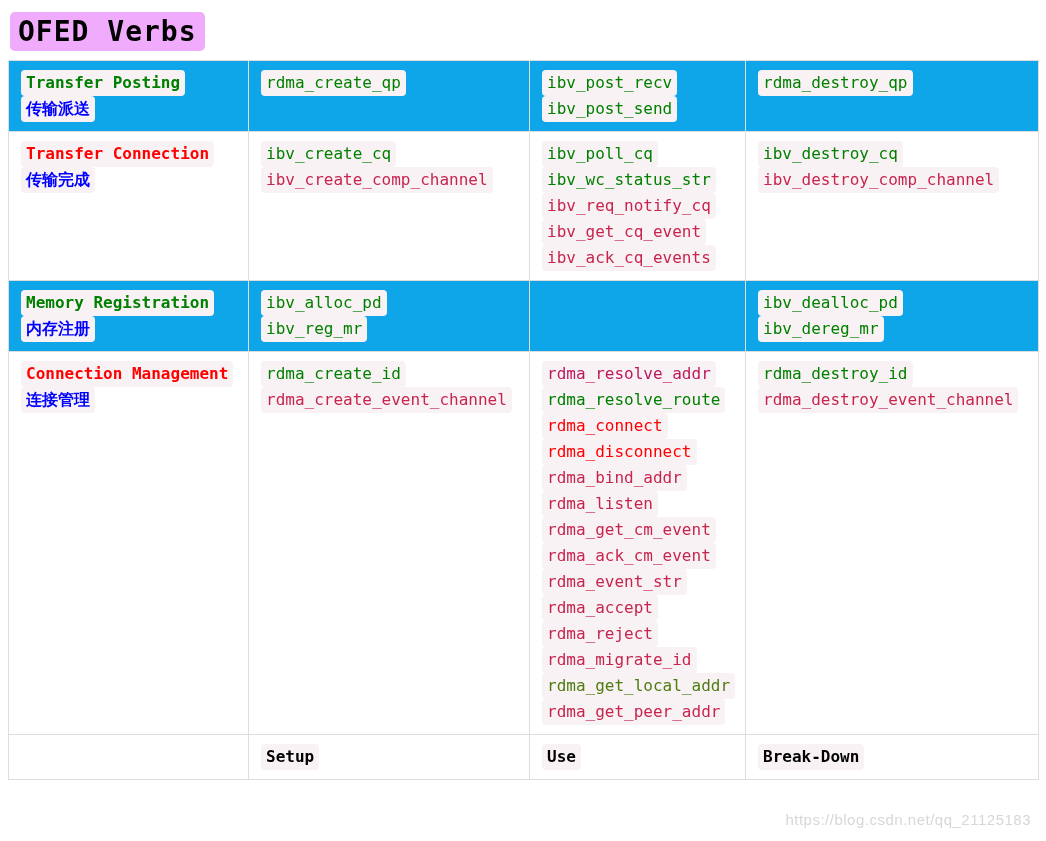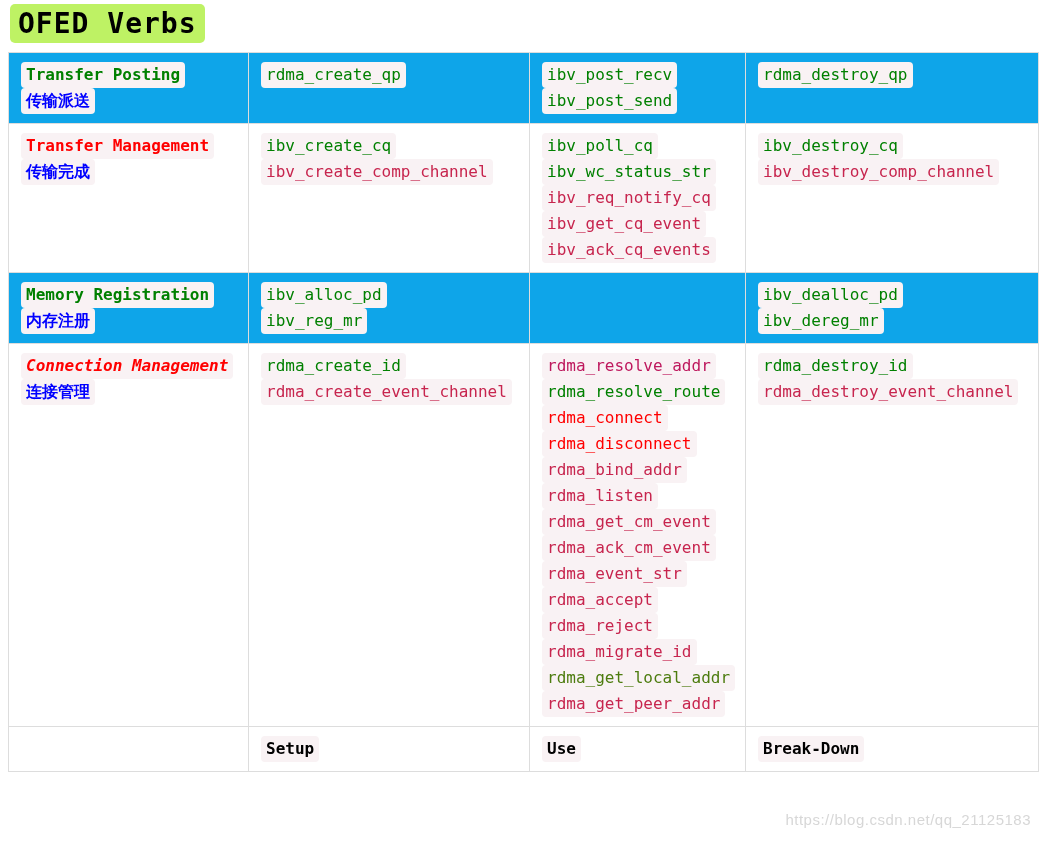--- a/index.html
+++ b/index.html
@@ -2,24 +2,24 @@
 <html><head>
 <meta charset="utf-8">
 <style>
   html,body{margin:0;padding:0;background:#ffffff;}
   body{
     width:1046px;height:841px;position:relative;overflow:hidden;
     font-family:"DejaVu Sans Mono","Liberation Mono",monospace;
     color:#000;
   }
   .page-title{
-    margin:4px 0 0 10px;
+    margin:12px 0 0 10px;
     display:inline-block;
     font-size:28px;font-weight:bold;
-    background:#bef264;border-radius:5px;
+    background:#f0abfc;border-radius:5px;
     padding:3px 8px;letter-spacing:1px;
   }
   table.verbs{
     border-collapse:collapse;
     margin:9px 8px 0 8px;
     width:1030px;
     table-layout:fixed;
   }
   table.verbs td{
     border:1px solid #ddd;
@@ -80,21 +80,21 @@
       <div class="line"><span class="code" style="color: rgb(0, 128, 0);">ibv_post_recv</span></div>
       <div class="line"><span class="code" style="color: rgb(0, 128, 0);">ibv_post_send</span></div>
     </td>
     <td>
       <div class="line"><span class="code" style="color: rgb(0, 128, 0);">rdma_destroy_qp</span></div>
     </td>
   </tr>
 
   <tr class="even">
     <td>
-      <div class="line"><span class="code cat-en" style="color: rgb(255, 0, 0);">Transfer Management</span></div>
+      <div class="line"><span class="code cat-en" style="color: rgb(255, 0, 0);">Transfer Connection</span></div>
       <div class="line"><span class="code cat-zh">传输完成</span></div>
     </td>
     <td>
       <div class="line"><span class="code" style="color: rgb(0, 128, 0);">ibv_create_cq</span></div>
       <div class="line"><span class="code" style="color: rgb(199, 37, 78);">ibv_create_comp_channel</span></div>
     </td>
     <td>
       <div class="line"><span class="code" style="color: rgb(0, 128, 0);">ibv_poll_cq</span></div>
       <div class="line"><span class="code" style="color: rgb(0, 128, 0);">ibv_wc_status_str</span></div>
       <div class="line"><span class="code" style="color: rgb(199, 37, 78);">ibv_req_notify_cq</span></div>
@@ -118,21 +118,21 @@
     </td>
     <td></td>
     <td>
       <div class="line"><span class="code" style="color: rgb(0, 128, 0);">ibv_dealloc_pd</span></div>
       <div class="line"><span class="code" style="color: rgb(0, 128, 0);">ibv_dereg_mr</span></div>
     </td>
   </tr>
 
   <tr class="even">
     <td>
-      <div class="line"><span class="code cat-en" style="color: rgb(255, 0, 0); font-style: italic;">Connection Management</span></div>
+      <div class="line"><span class="code cat-en" style="color: rgb(255, 0, 0);">Connection Management</span></div>
       <div class="line"><span class="code cat-zh">连接管理</span></div>
     </td>
     <td>
       <div class="line"><span class="code" style="color: rgb(0, 128, 0);">rdma_create_id</span></div>
       <div class="line"><span class="code" style="color: rgb(199, 37, 78);">rdma_create_event_channel</span></div>
     </td>
     <td>
       <div class="line"><span class="code" style="color: #be185d;">rdma_resolve_addr</span></div>
       <div class="line"><span class="code" style="color: rgb(0, 128, 0);">rdma_resolve_route</span></div>
       <div class="line"><span class="code" style="color: rgb(255, 0, 0);">rdma_connect</span></div>

